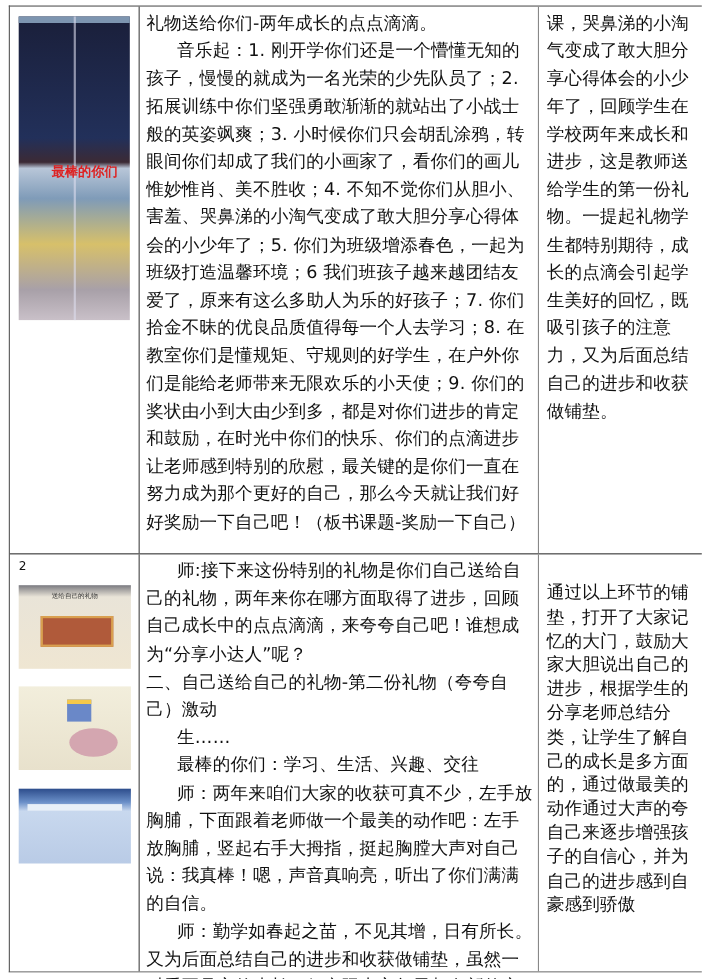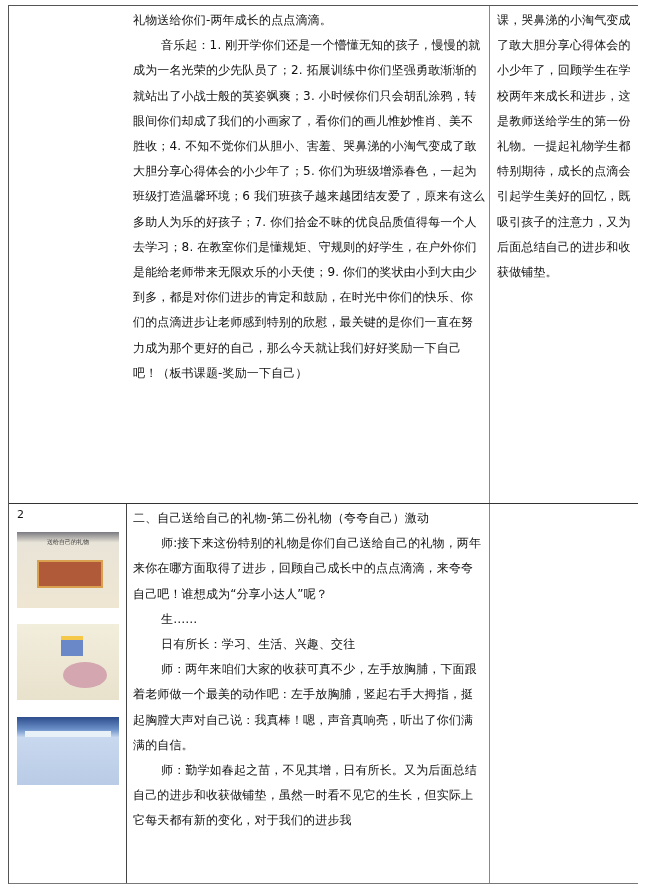--- a/index.html
+++ b/index.html
@@ -7,21 +7,21 @@
          font-family: "DejaVu Sans", "Liberation Sans", sans-serif; color: #111; }
   .table { position: absolute; left: 8px; top: 5px; width: 629px; height: 877px;
            border-top: 1px solid #555; border-left: 1px solid #555; border-bottom: 1px solid #777; }
   .row { position: absolute; left: 0; width: 629px; }
   .row1 { top: 0; height: 497px; border-bottom: 1px solid #333; }
   .row2 { top: 498px; height: 379px; }
   .cell { position: absolute; top: 0; bottom: 0; box-sizing: border-box; }
   .c1 { left: 0; width: 118px; border-right: 1px solid #444; }
   .c2 { left: 118px; width: 363px; border-right: 1px solid #888; }
   .c3 { left: 481px; width: 148px; }
-  .txt { font-size: 12px; line-height: 25.2px; letter-spacing: 0.15px; }
+  .txt { font-size: 16px; line-height: 25.2px; letter-spacing: 0.15px; }
   .c2 .txt { padding: 2px 4px 0 6px; }
   .c3 .txt { padding: 2px 6px 0 7px; }
   .row2 .c3 .txt { padding-top: 24px; line-height: 21.8px; }
   .p { margin: 0; }
   .indent { text-indent: 28px; }
   .rownum { position: absolute; left: 8px; top: 4px; font-size: 11px; color: #111; }
   .img { position: absolute; border: 0; }
   .photo1 { left: 8px; top: 9px; width: 101px; height: 276px;
      background:
        linear-gradient(180deg, #7d95b0 0%, #7d95b0 2%, transparent 2%),
@@ -40,20 +40,26 @@
   .slide3 { left: 8px; top: 213px; width: 102px; height: 68px;
      background: linear-gradient(180deg, #2d4d8c 0%, #6a8fc8 18%, #c8d8ee 30%, #b9cbe6 100%); }
   .slide3 .bar { position: absolute; left: 8px; top: 14px; width: 86px; height: 6px; background: #e8f0f8; }
 </style>
 </head>
 <body>
 
 <div class="table">
 
   <div class="row row1">
+    <div class="cell c1">
+      <div class="img photo1">
+        <div class="sep"></div>
+        <span class="label">最棒的你们</span>
+      </div>
+    </div>
     <div class="cell c2">
       <div class="txt">
         <p class="p">礼物送给你们-两年成长的点点滴滴。</p>
         <p class="p indent">音乐起：1. 刚开学你们还是一个懵懂无知的孩子，慢慢的就成为一名光荣的少先队员了；2. 拓展训练中你们坚强勇敢渐渐的就站出了小战士般的英姿飒爽；3. 小时候你们只会胡乱涂鸦，转眼间你们却成了我们的小画家了，看你们的画儿惟妙惟肖、美不胜收；4. 不知不觉你们从胆小、害羞、哭鼻涕的小淘气变成了敢大胆分享心得体会的小少年了；5. 你们为班级增添春色，一起为班级打造温馨环境；6 我们班孩子越来越团结友爱了，原来有这么多助人为乐的好孩子；7. 你们拾金不昧的优良品质值得每一个人去学习；8. 在教室你们是懂规矩、守规则的好学生，在户外你们是能给老师带来无限欢乐的小天使；9. 你们的奖状由小到大由少到多，都是对你们进步的肯定和鼓励，在时光中你们的快乐、你们的点滴进步让老师感到特别的欣慰，最关键的是你们一直在努力成为那个更好的自己，那么今天就让我们好好奖励一下自己吧！（板书课题-奖励一下自己）</p>
       </div>
     </div>
     <div class="cell c3">
       <div class="txt">
         <p class="p">课，哭鼻涕的小淘气变成了敢大胆分享心得体会的小少年了，回顾学生在学校两年来成长和进步，这是教师送给学生的第一份礼物。一提起礼物学生都特别期待，成长的点滴会引起学生美好的回忆，既吸引孩子的注意力，又为后面总结自己的进步和收获做铺垫。</p>
       </div>
@@ -70,23 +76,28 @@
       <div class="img slide2">
         <div class="pic"></div>
         <div class="bubble"></div>
       </div>
       <div class="img slide3">
         <div class="bar"></div>
       </div>
     </div>
     <div class="cell c2">
       <div class="txt">
+        <p class="p indent">师:接下来这份特别的礼物是你们自己送给自己的礼物，两年来你在哪方面取得了进步，回顾自己成长中的点点滴滴，来夸夸自己吧！谁想成为“分享小达人”呢？</p>
         <p class="p">二、自己送给自己的礼物-第二份礼物（夸夸自己）激动</p>
-        <p class="p indent">师:接下来这份特别的礼物是你们自己送给自己的礼物，两年来你在哪方面取得了进步，回顾自己成长中的点点滴滴，来夸夸自己吧！谁想成为“分享小达人”呢？</p>
         <p class="p indent">生……</p>
-        <p class="p indent">日有所长：学习、生活、兴趣、交往</p>
+        <p class="p indent">最棒的你们：学习、生活、兴趣、交往</p>
         <p class="p indent">师：两年来咱们大家的收获可真不少，左手放胸脯，下面跟着老师做一个最美的动作吧：左手放胸脯，竖起右手大拇指，挺起胸膛大声对自己说：我真棒！嗯，声音真响亮，听出了你们满满的自信。</p>
         <p class="p indent">师：勤学如春起之苗，不见其增，日有所长。又为后面总结自己的进步和收获做铺垫，虽然一时看不见它的生长，但实际上它每天都有新的变化，对于我们的进步我</p>
+      </div>
+    </div>
+    <div class="cell c3">
+      <div class="txt">
+        <p class="p">通过以上环节的铺垫，打开了大家记忆的大门，鼓励大家大胆说出自己的进步，根据学生的分享老师总结分类，让学生了解自己的成长是多方面的，通过做最美的动作通过大声的夸自己来逐步增强孩子的自信心，并为自己的进步感到自豪感到骄傲</p>
       </div>
     </div>
   </div>
 
 </div>
 
 </body></html>

